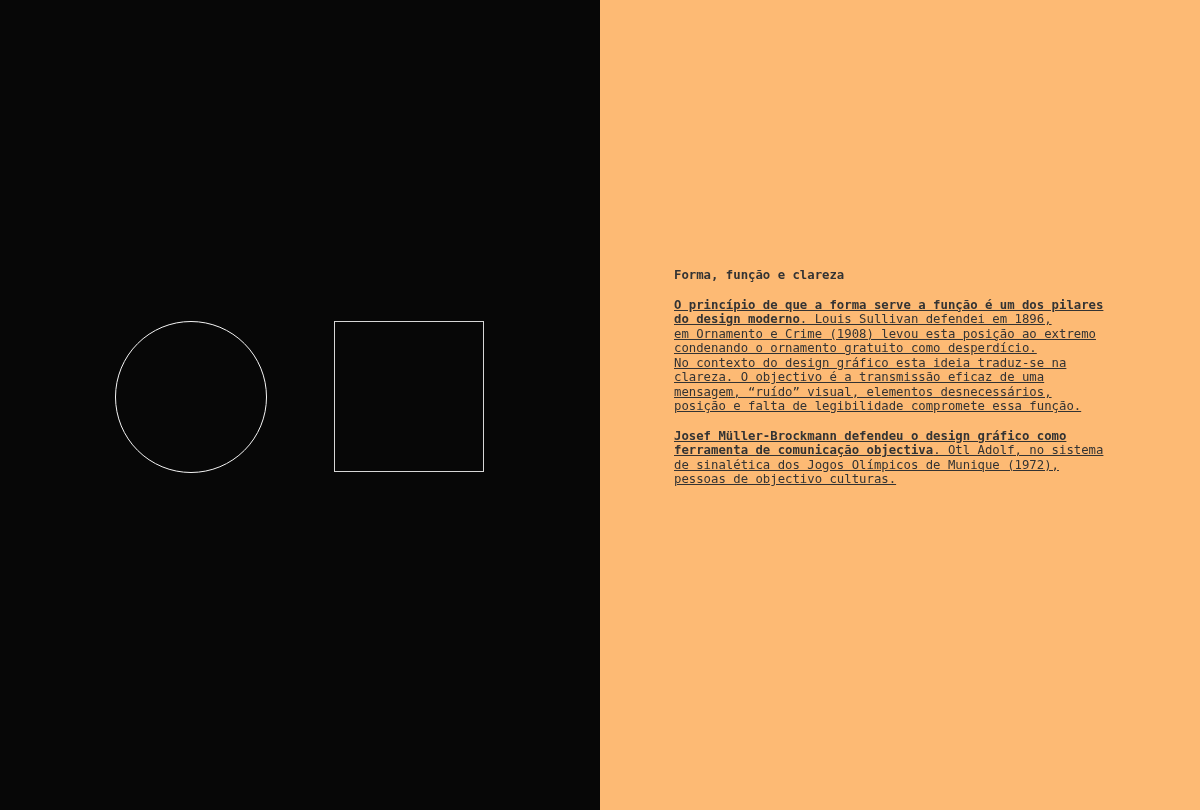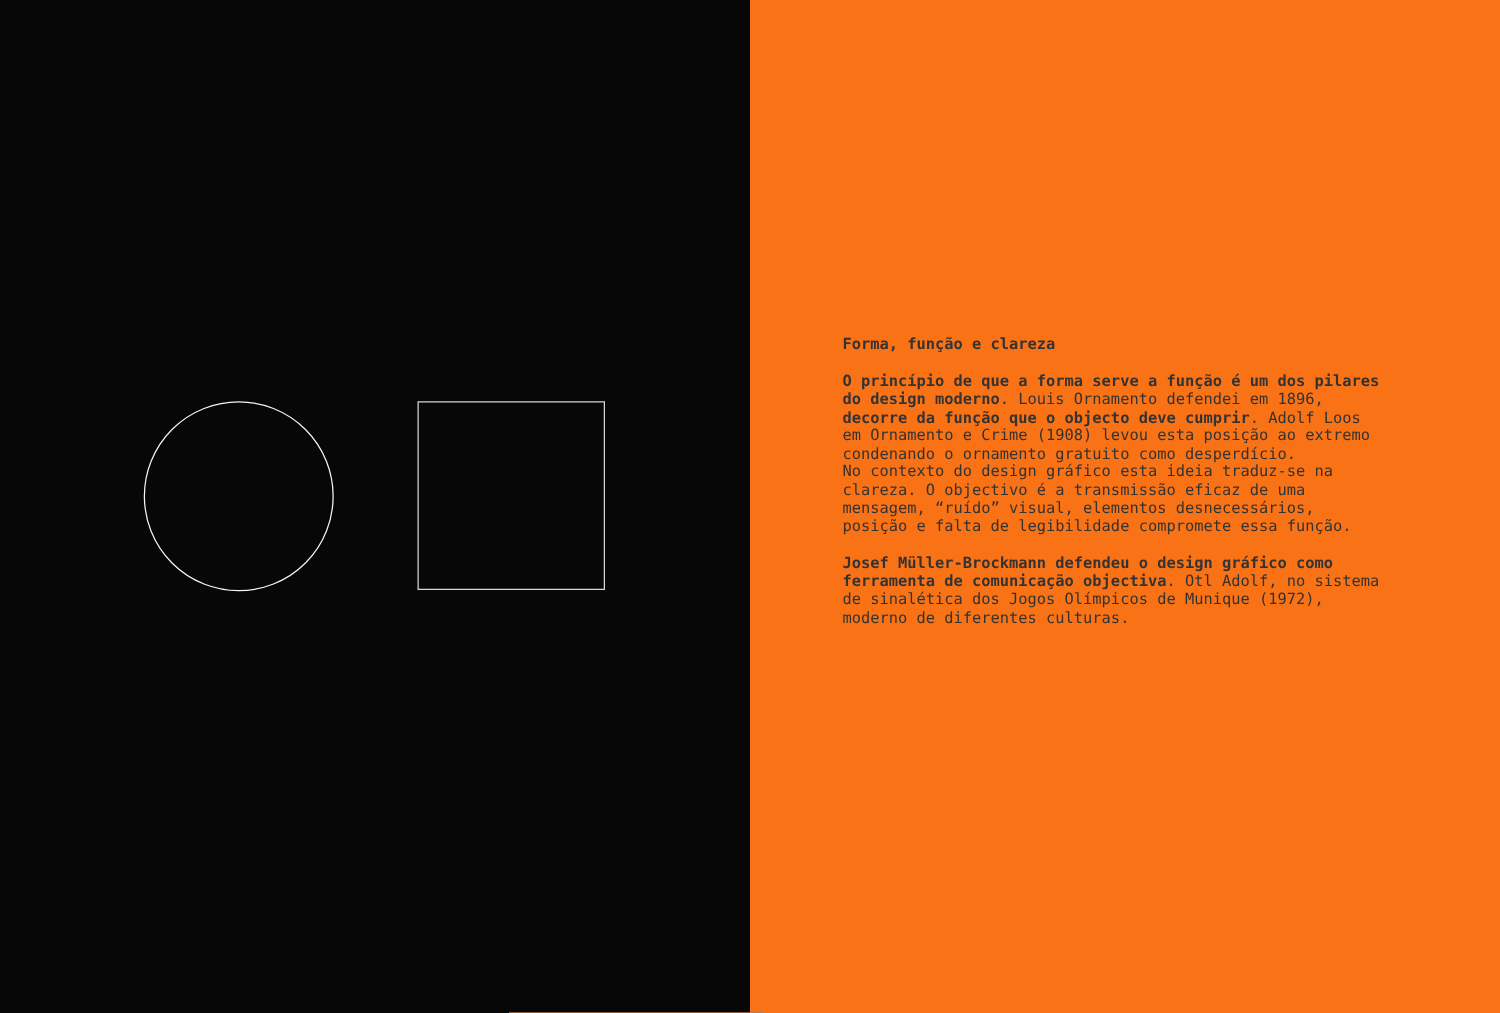--- a/index.html
+++ b/index.html
@@ -39,50 +39,49 @@
     color: #333333;
     letter-spacing: 0;
   }
   .heading {
     font-weight: 700;
     margin: 0 0 15px 0;
     font-size: 12.3px;
     line-height: 14.5px;
   }
   .para { margin: 0 0 15px 0; }
-  .line { white-space: pre; }
+  .line { white-space: pre; text-decoration: underline; }
   .line span.b { font-weight: 700; }
   .line span.r { font-weight: 400; }
 </style>
 </head>
 <body>
 
-<div class="page" style="background: #f97316;">
+<div class="page" style="background: #fdba74;">
 
   <div class="left-panel" style="background: rgb(7, 7, 7);">
     <div class="shape-circle" style="border-color: rgb(245, 245, 245);"></div>
     <div class="shape-square" style="border-color: rgb(214, 214, 214);"></div>
   </div>
 
   <div class="article" style="color: rgb(51, 51, 51);">
     <div class="heading">Forma, função e clareza</div>
     <div>
         <div class="para">
           <div class="line"><span class="b">O princípio de que a forma serve a função é um dos pilares</span></div>
-          <div class="line"><span class="b">do design moderno</span><span class="r">. Louis Ornamento defendei em 1896,</span></div>
-          <div class="line"><span class="b">decorre da função que o objecto deve cumprir</span><span class="r">. Adolf Loos</span></div>
+          <div class="line"><span class="b">do design moderno</span><span class="r">. Louis Sullivan defendei em 1896,</span></div>
           <div class="line"><span class="r">em Ornamento e Crime (1908) levou esta posição ao extremo</span></div>
           <div class="line"><span class="r">condenando o ornamento gratuito como desperdício.</span></div>
           <div class="line"><span class="r">No contexto do design gráfico esta ideia traduz-se na</span></div>
           <div class="line"><span class="r">clareza. O objectivo é a transmissão eficaz de uma</span></div>
           <div class="line"><span class="r">mensagem, “ruído” visual, elementos desnecessários,</span></div>
           <div class="line"><span class="r">posição e falta de legibilidade compromete essa função.</span></div>
         </div>
         <div class="para">
           <div class="line"><span class="b">Josef Müller-Brockmann defendeu o design gráfico como</span></div>
           <div class="line"><span class="b">ferramenta de comunicação objectiva</span><span class="r">. Otl Adolf, no sistema</span></div>
           <div class="line"><span class="r">de sinalética dos Jogos Olímpicos de Munique (1972),</span></div>
-          <div class="line"><span class="r">moderno de diferentes culturas.</span></div>
+          <div class="line"><span class="r">pessoas de objectivo culturas.</span></div>
         </div>
       </div>
   </div>
 
 </div>
 
 </body></html>

